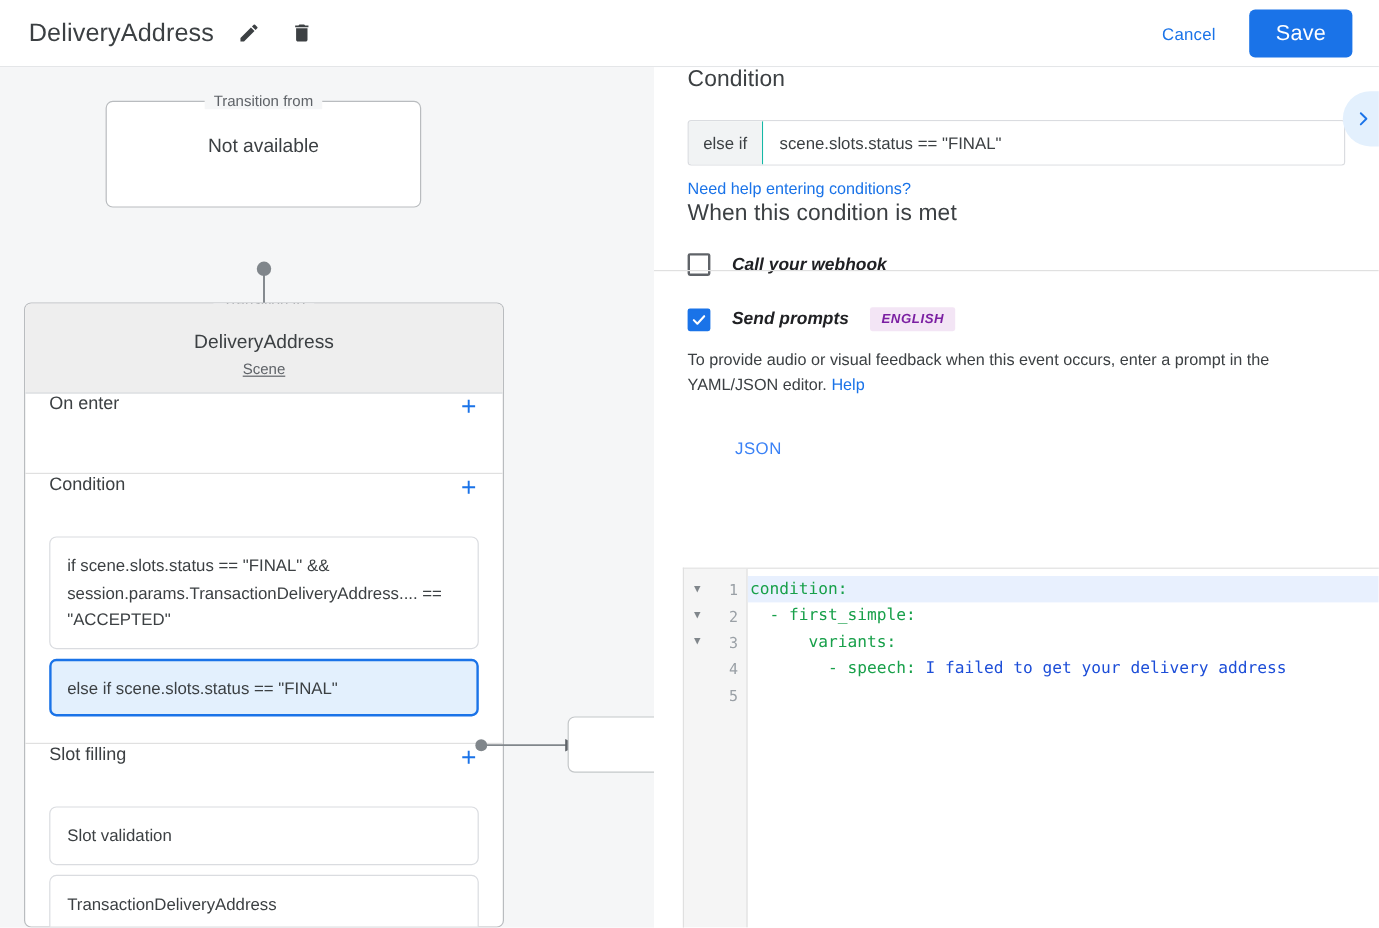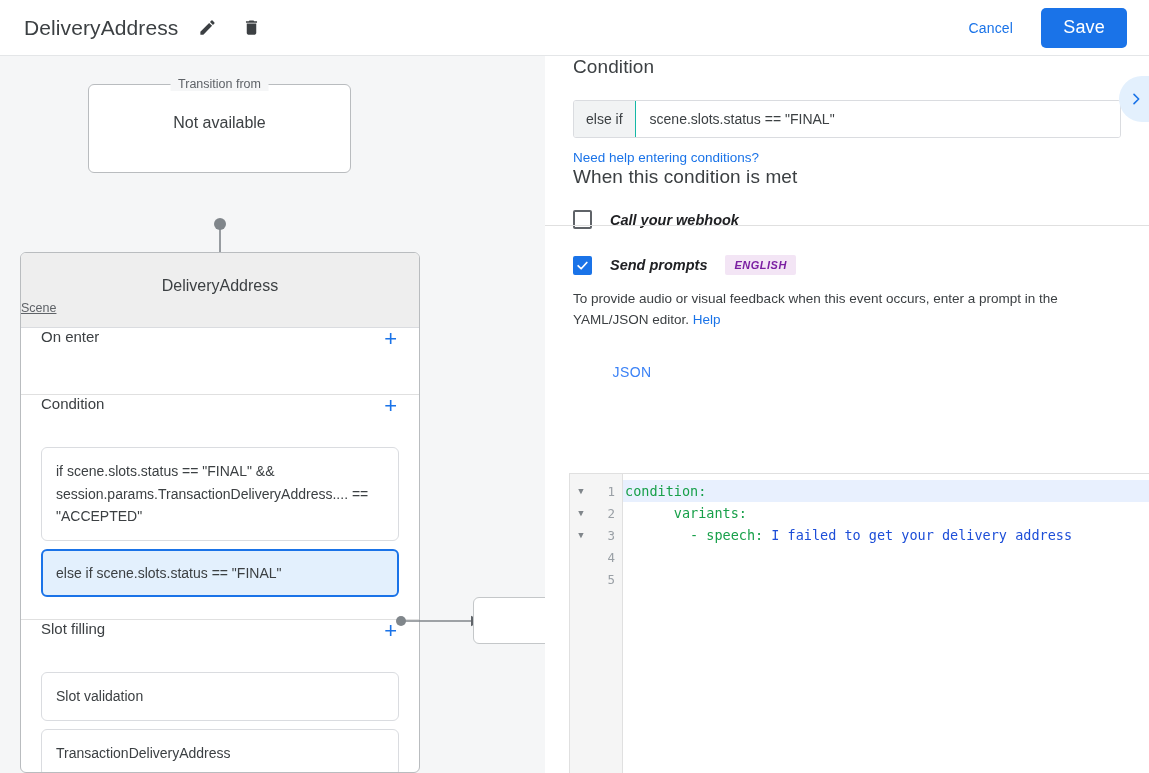--- a/index.html
+++ b/index.html
@@ -81,21 +81,21 @@
   #node-to-header {
     background: #eeeeee; height: 75px; position: relative;
     border-bottom: 1px solid #dadce0;
   }
   #node-to-header .scene-name {
     position: absolute; left: 0; right: 0; top: 24px;
     text-align: center; font-size: 16px; color: #3c4043;
   }
   #node-to-header .scene-sub {
     position: absolute; left: 0; right: 0; top: 48px;
-    text-align: left; font-size: 12.5px; color: #5f6368; text-decoration: underline;
+    text-align: center; font-size: 12.5px; color: #5f6368; text-decoration: underline;
   }
 
   .section {
     border-bottom: 1px solid #e0e0e0;
     padding: 0 20px 14px 20px;
   }
   .section-head {
     display: flex; align-items: flex-start; justify-content: space-between;
     height: 52px;
   }
@@ -372,17 +372,18 @@
         <span class="fold"></span>
         <span class="gnum">4</span>
       </div>
       <div class="gline">
         <span class="fold"></span>
         <span class="gnum">5</span>
       </div>
     </div>
   <div id="code">
       <div class="cline hl"><span class="k">condition:</span></div>
+      <div class="cline"><span class="k">  - first_simple:</span></div>
       <div class="cline"><span class="k">      variants:</span></div>
       <div class="cline"><span class="k">        - speech:</span><span class="v"> I failed to get your delivery address</span></div>
       <div class="cline">&nbsp;</div>
     </div>
 </div>
 
 </body></html>

